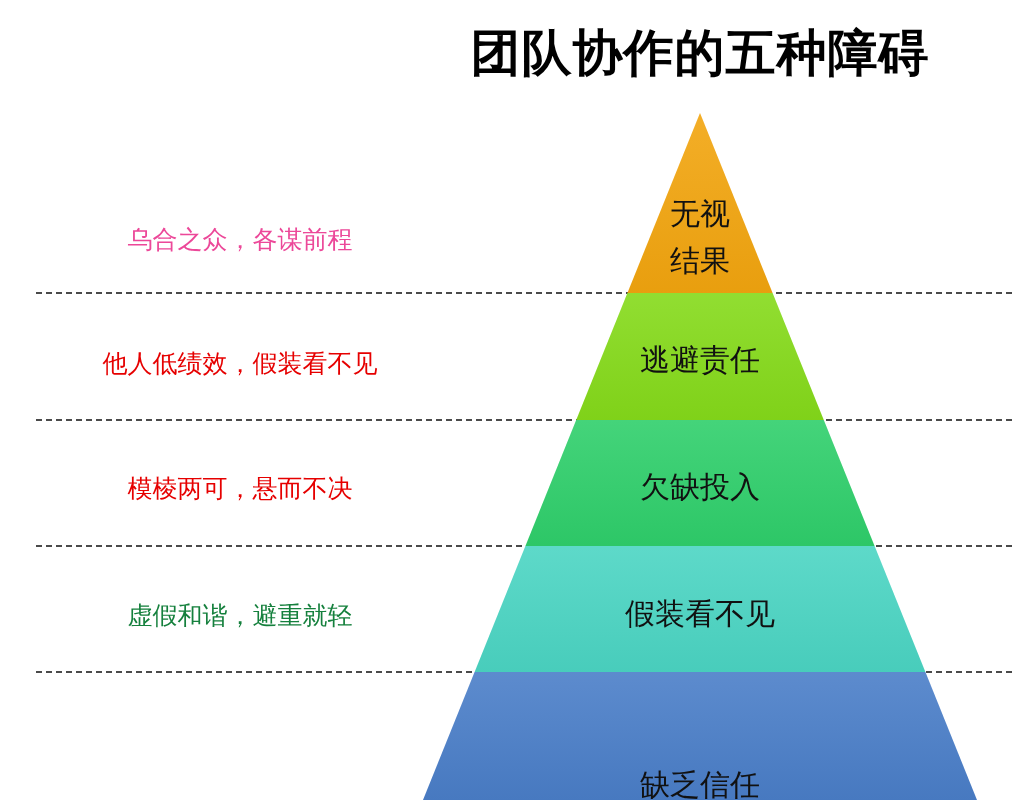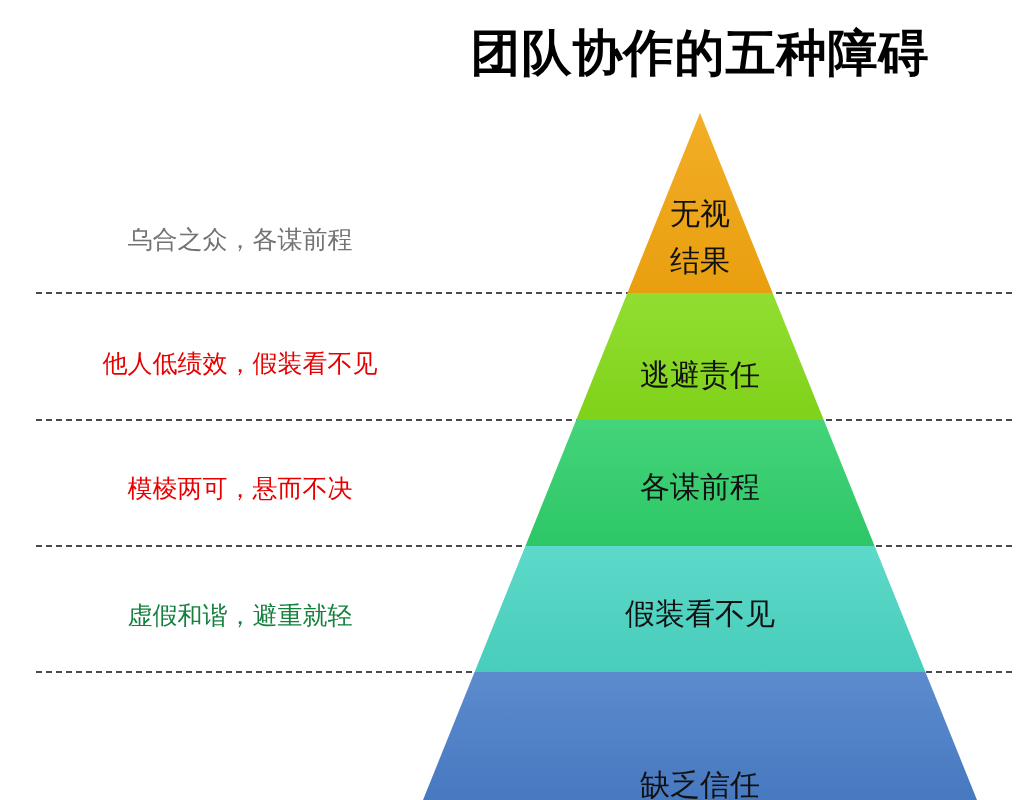--- a/index.html
+++ b/index.html
@@ -65,21 +65,21 @@
     font-size: 30px;
     color: #111111;
     z-index: 3;
   }
   .level-label.wrap {
     left: 668px; width: 64px;
     line-height: 47px;
     word-break: break-all;
   }
   .label-1 { top: 190px; }
-  .label-2 { top: 355px; }
+  .label-2 { top: 340px; }
   .label-3 { top: 467px; }
   .label-4 { top: 594px; }
   .label-5 { top: 721px; margin-top: 44px; }
 
   
   .annotation {
     position: absolute;
     left: 30px; width: 420px;
     text-align: center;
     font-size: 25px;
@@ -107,22 +107,22 @@
   <div class="pyramid">
     <div class="band band-1" style="background-color: rgb(242, 165, 15);"></div>
     <div class="band band-2" style="background-color: rgb(133, 218, 26);"></div>
     <div class="band band-3" style="background-color: rgb(47, 207, 107);"></div>
     <div class="band band-4" style="background-color: rgb(75, 213, 195);"></div>
     <div class="band band-5" style="background-color: rgb(74, 126, 200);"></div>
   </div>
 
   <div class="level-label wrap label-1" style="color: rgb(17, 17, 17);">无视结果</div>
   <div class="level-label label-2" style="color: rgb(17, 17, 17);">逃避责任</div>
-  <div class="level-label label-3" style="color: rgb(17, 17, 17);">各谋前程</div>
+  <div class="level-label label-3" style="color: rgb(17, 17, 17);">欠缺投入</div>
   <div class="level-label label-4" style="color: rgb(17, 17, 17);">假装看不见</div>
   <div class="level-label label-5" style="color: rgb(17, 17, 17);">缺乏信任</div>
 
-  <div class="annotation ann-1" style="color: #737373;">乌合之众，各谋前程</div>
+  <div class="annotation ann-1" style="color: #ec4899;">乌合之众，各谋前程</div>
   <div class="annotation ann-2" style="color: rgb(230, 0, 0);">他人低绩效，假装看不见</div>
   <div class="annotation ann-3" style="color: rgb(230, 0, 0);">模棱两可，悬而不决</div>
   <div class="annotation ann-4" style="color: #15803d;">虚假和谐，避重就轻</div>
 
 </div>
 
 </body></html>

